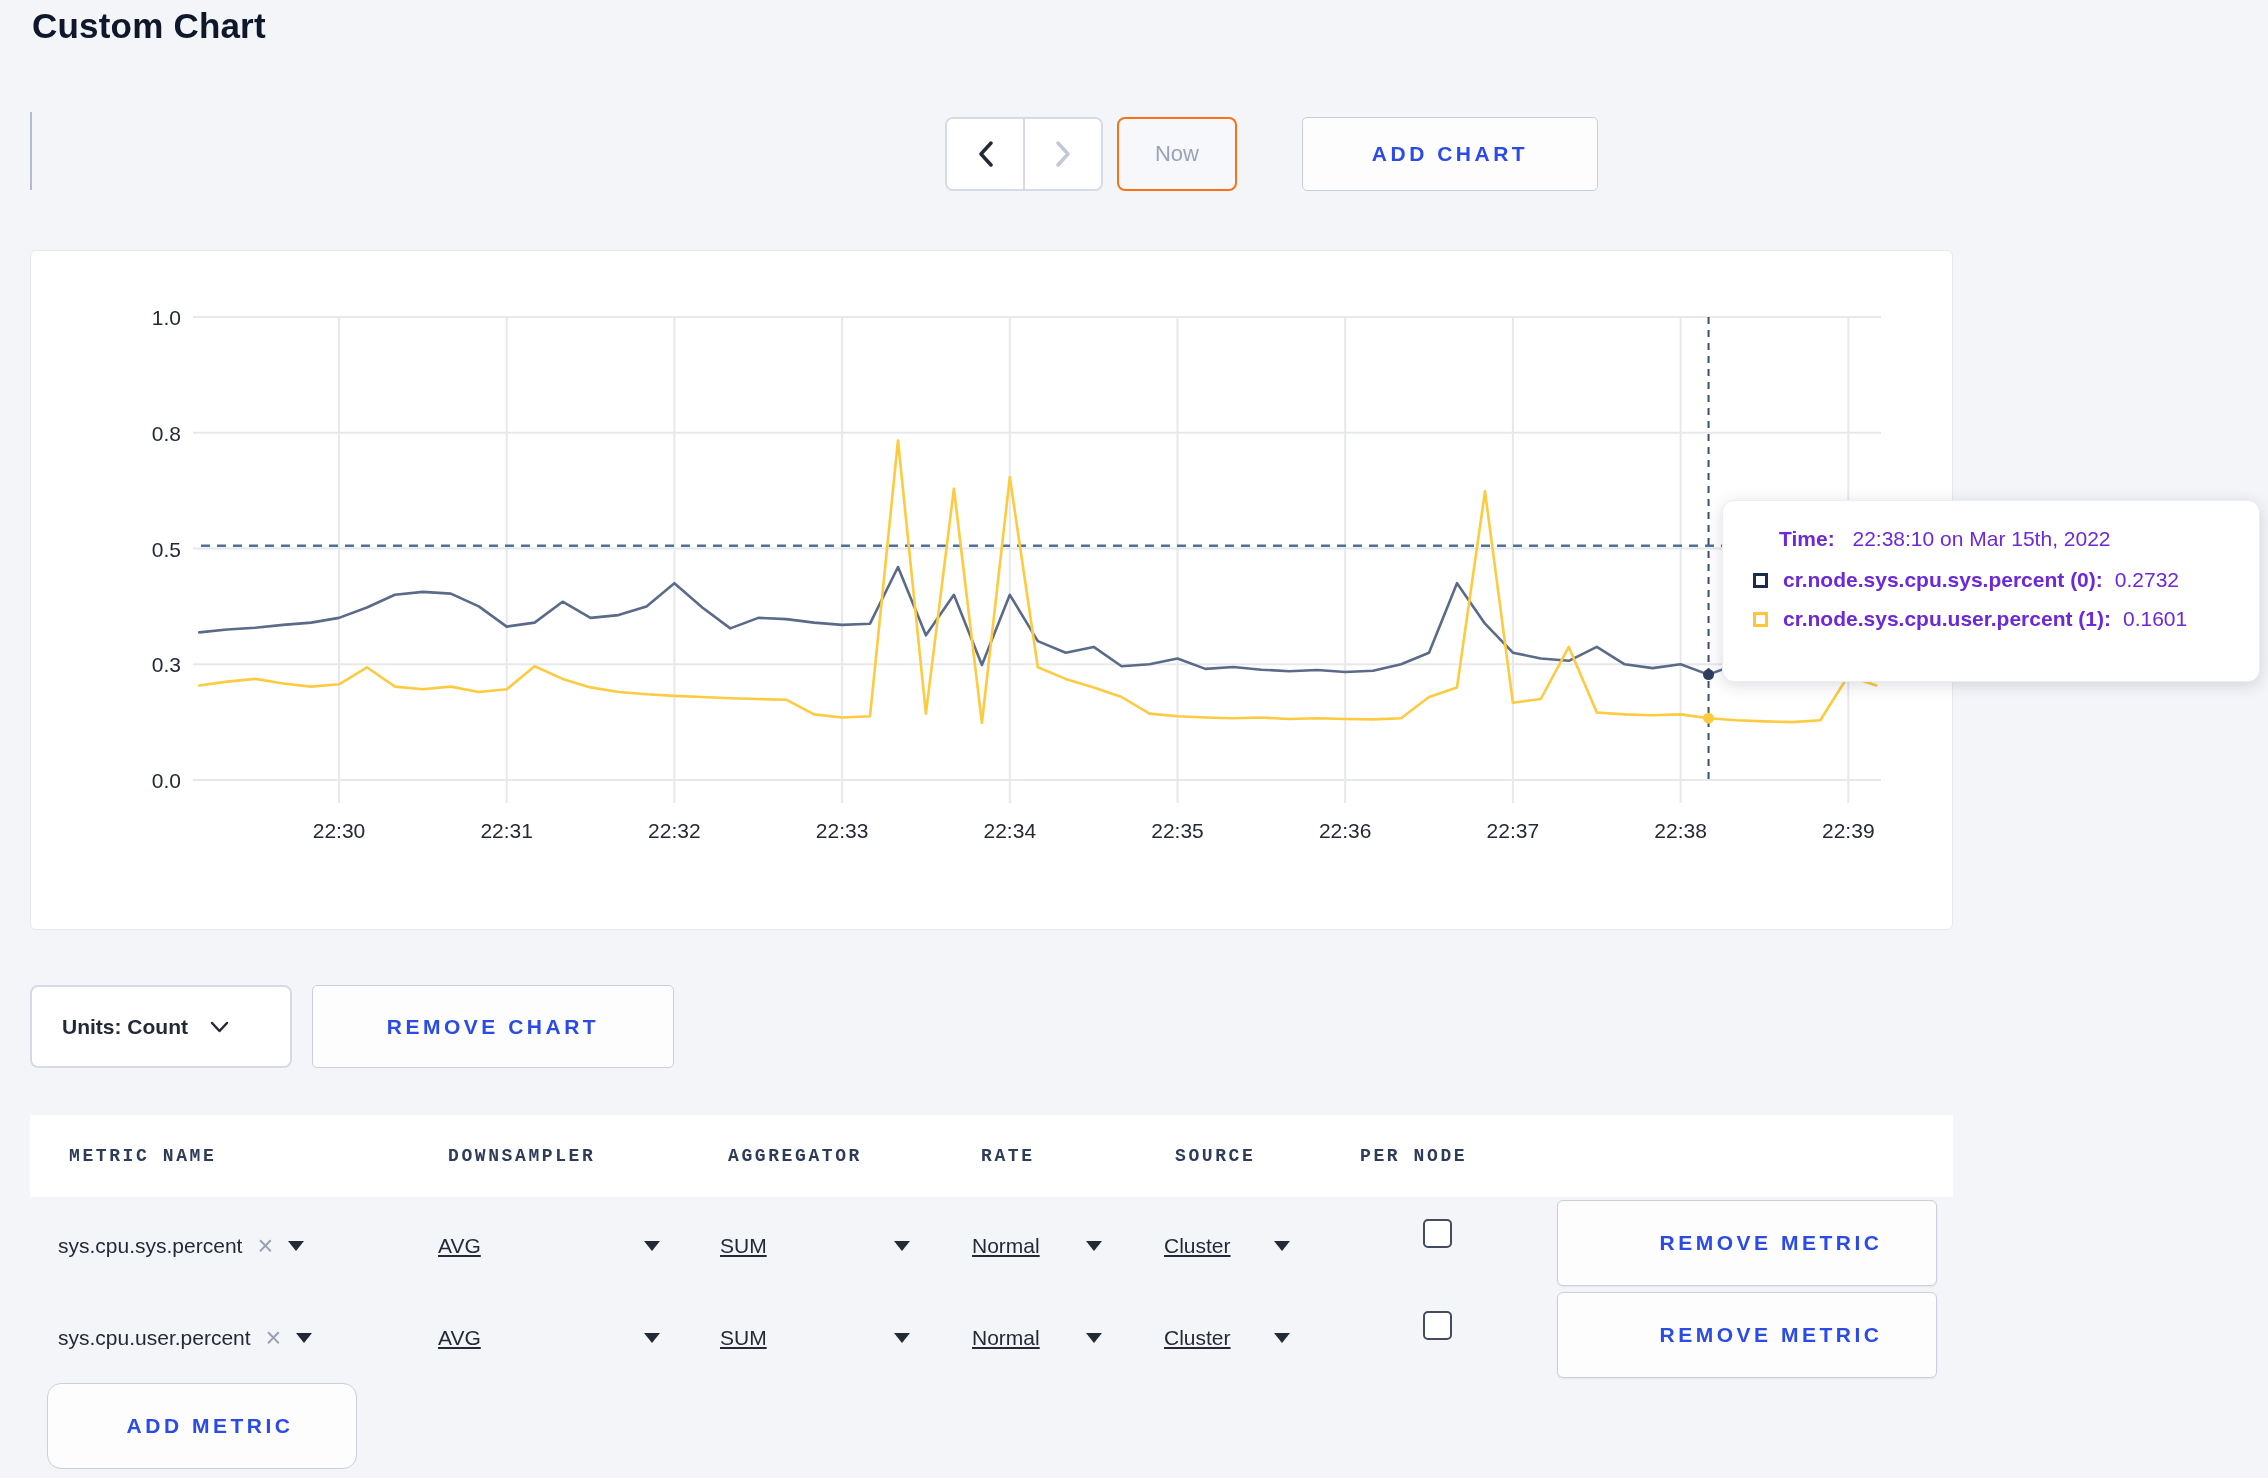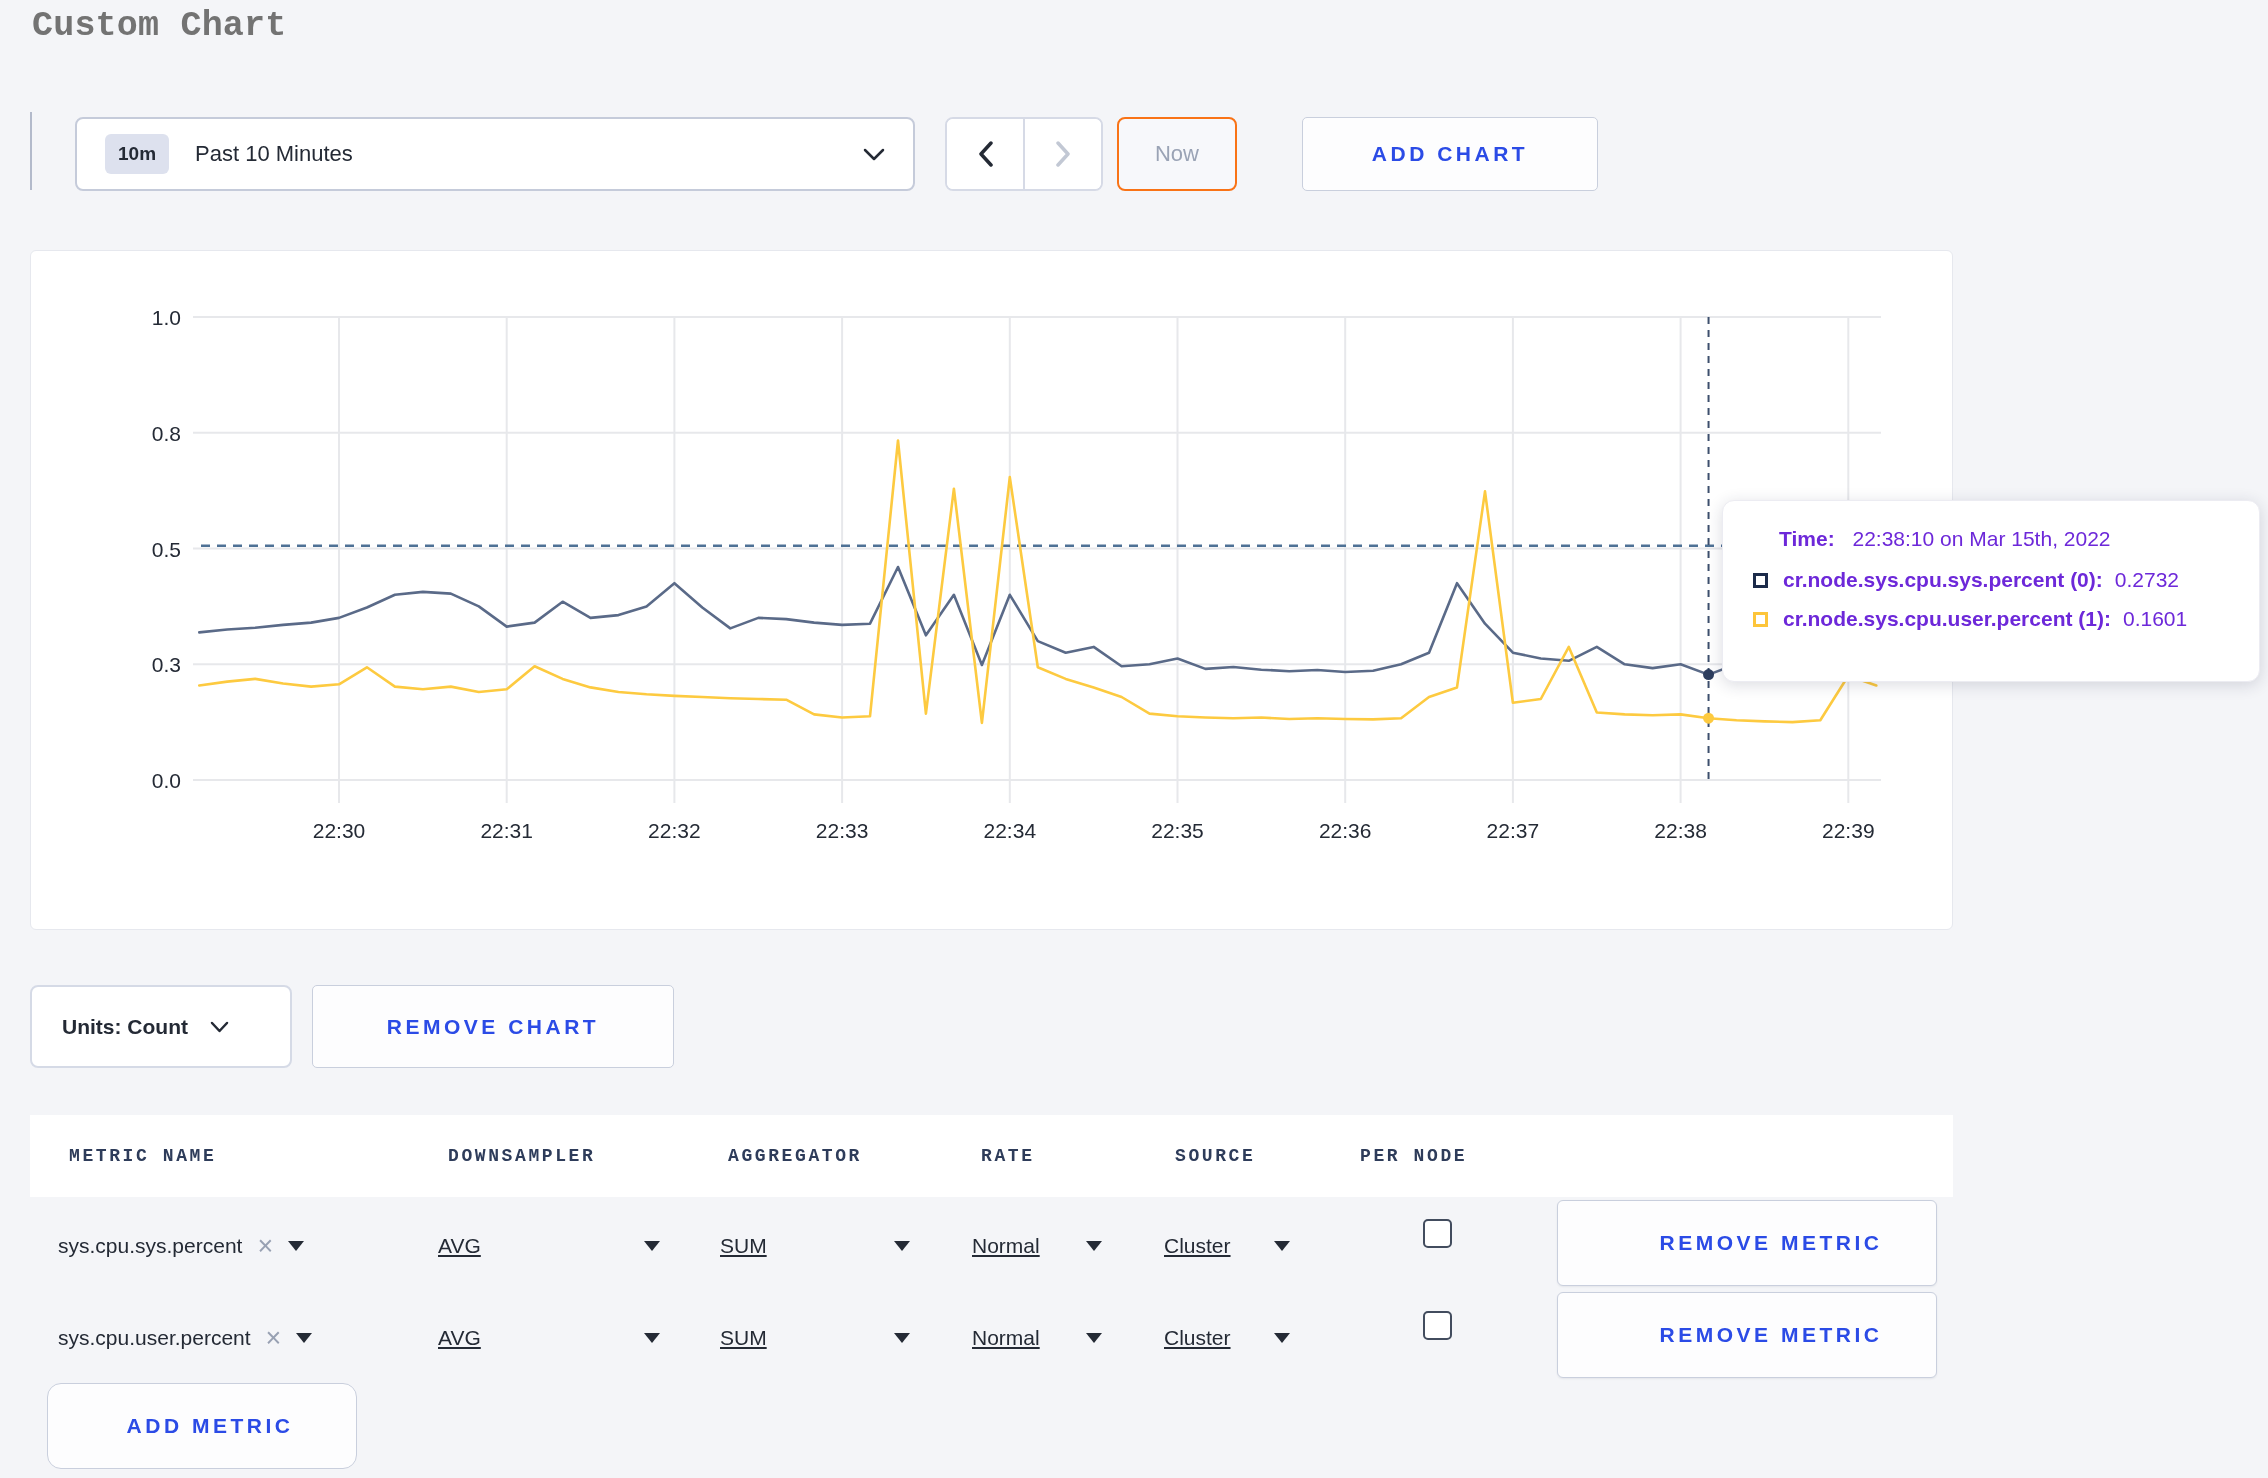--- a/index.html
+++ b/index.html
@@ -7,21 +7,21 @@
   html,body { width:2268px; height:1478px; }
   body {
     font-family:"Liberation Sans","DejaVu Sans",sans-serif;
     background:#f4f5f8; color:#242a35; overflow:hidden;
   }
   #canvas { position:relative; width:2268px; height:1478px; }
 
   
   .page-title {
     position:absolute; left:32px; top:6px;
-    font-size:35px; font-weight:600; color:#737373; letter-spacing:.2px;font-family:Liberation Mono, monospace;
+    font-size:35px; font-weight:600; color:#0f172a; letter-spacing:.2px;
   }
 
   
   .vdivider { position:absolute; left:30px; top:112px; width:2px; height:78px; background:#b3bacb; }
 
   .time-select {
     position:absolute; left:75px; top:117px; width:840px; height:74px;
     background:#fff; border:2px solid #c5cbda; border-radius:8px;
     display:flex; align-items:center; padding:0 28px; cursor:pointer;
   }
@@ -110,27 +110,20 @@
 </style>
 </head>
 <body>
 
 <div id="canvas">
 
   <div class="page-title">Custom Chart</div>
 
   <div class="vdivider"></div>
 
-  <div class="time-select">
-    <span class="time-badge">10m</span>
-    <span class="time-label">Past 10 Minutes</span>
-    <svg class="chev" width="22" height="13" viewBox="0 0 22 13">
-        <polyline points="2,2 11,11 20,2" fill="none" stroke="#242a35" stroke-width="2.5" stroke-linecap="round" stroke-linejoin="round"></polyline>
-      </svg>
-  </div>
 
   <div class="pager">
     <button class="pager-btn">
       <svg width="15" height="26" viewBox="0 0 15 26">
           <polyline points="13,2 3,13 13,24" fill="none" stroke="#242a35" stroke-width="3.5" stroke-linecap="round" stroke-linejoin="round"></polyline>
         </svg>
     </button>
     <button class="pager-btn">
       <svg width="15" height="26" viewBox="0 0 15 26">
           <polyline points="2,2 12,13 2,24" fill="none" stroke="#c2c8d4" stroke-width="3.5" stroke-linecap="round" stroke-linejoin="round"></polyline>

